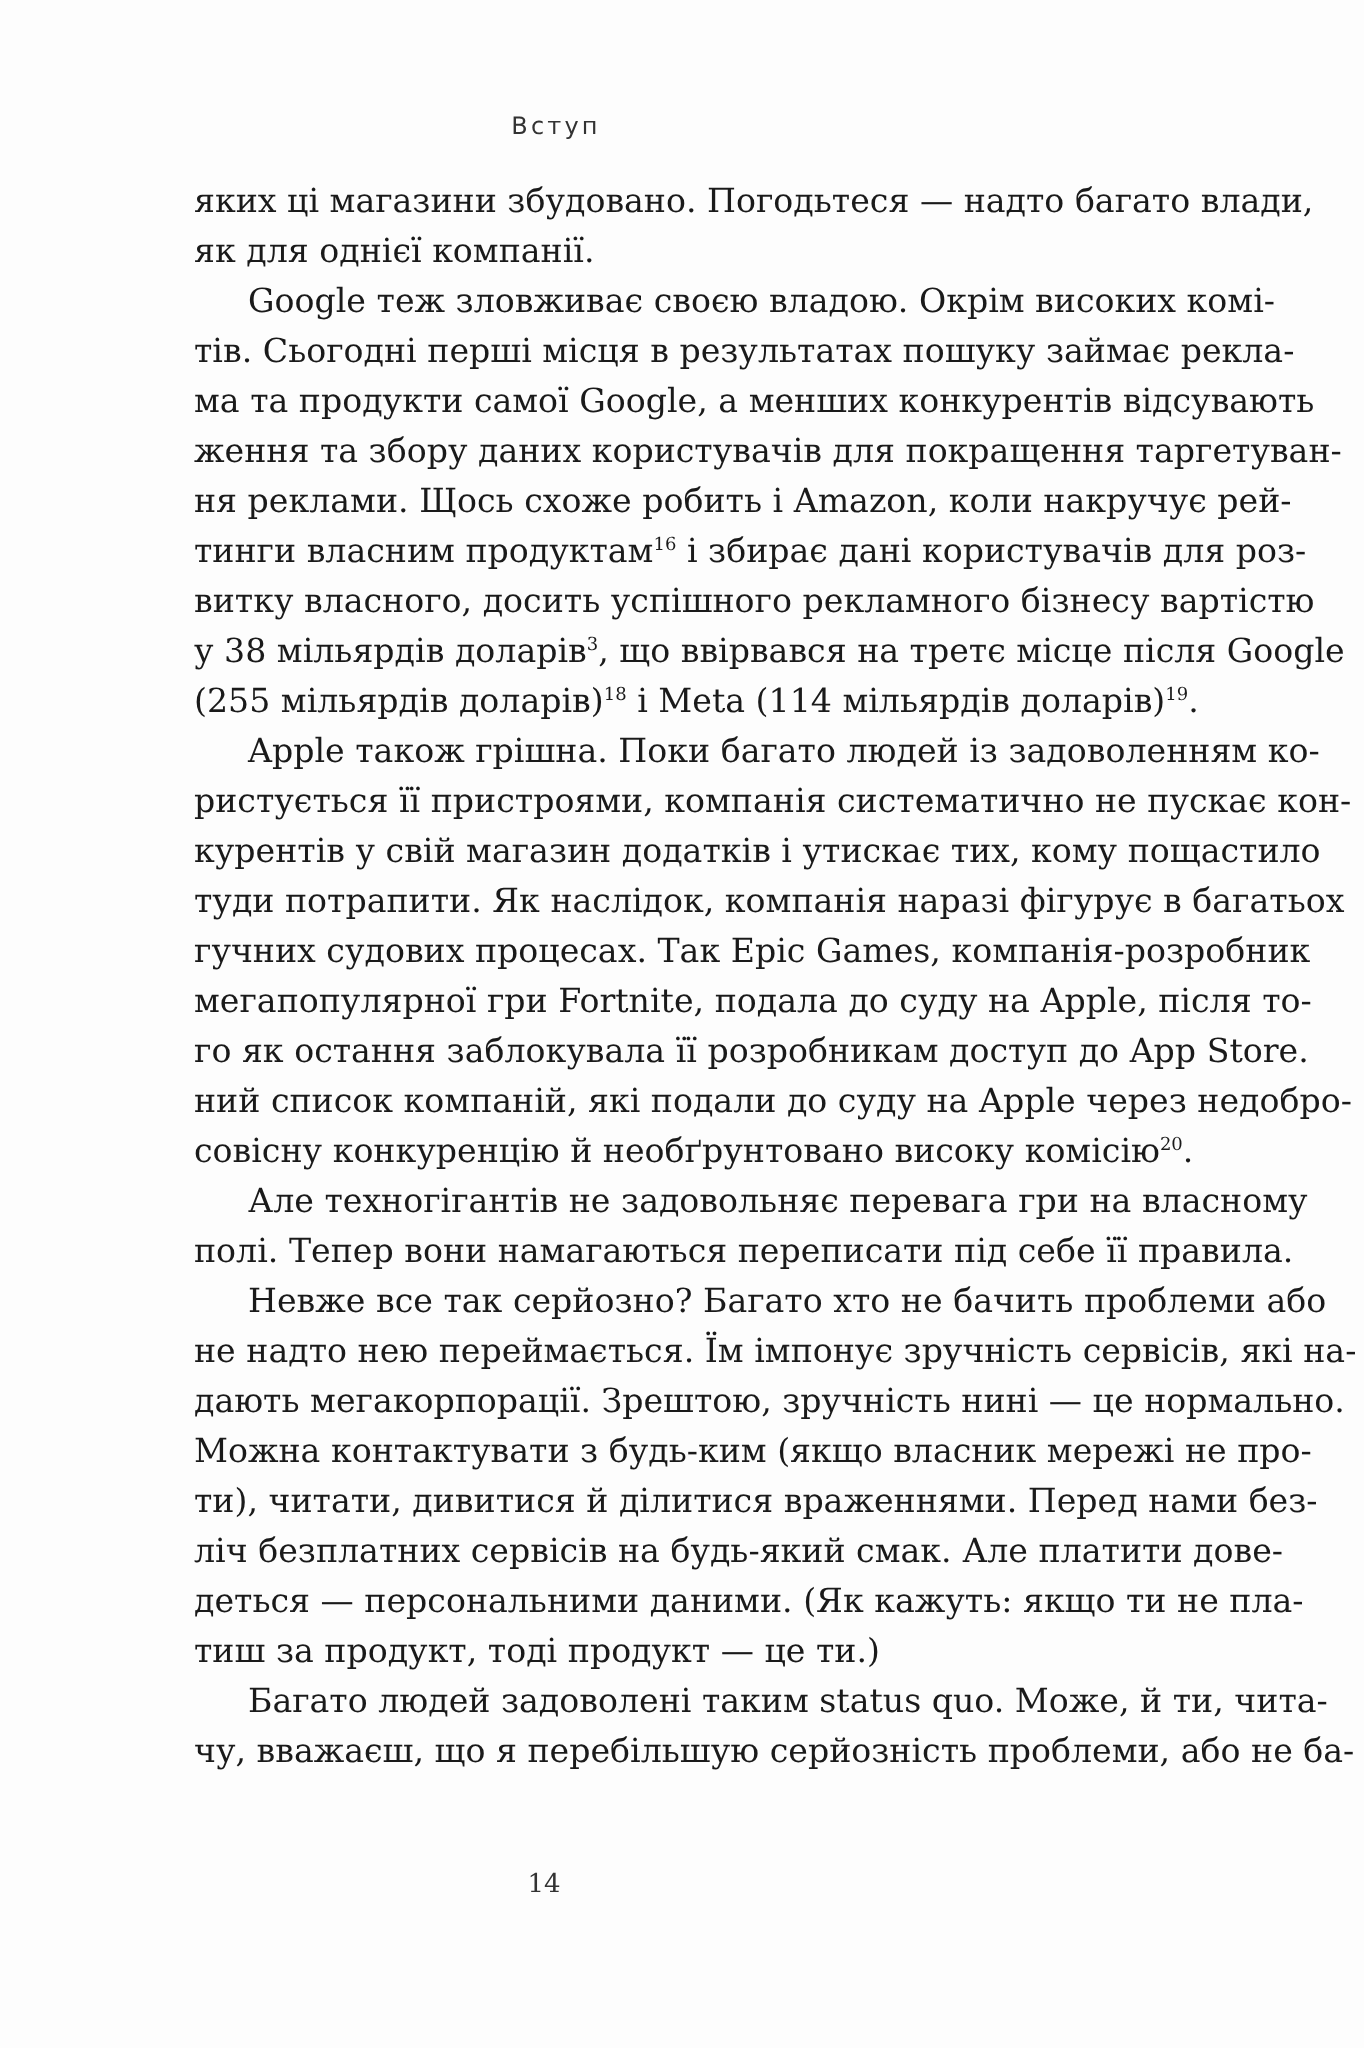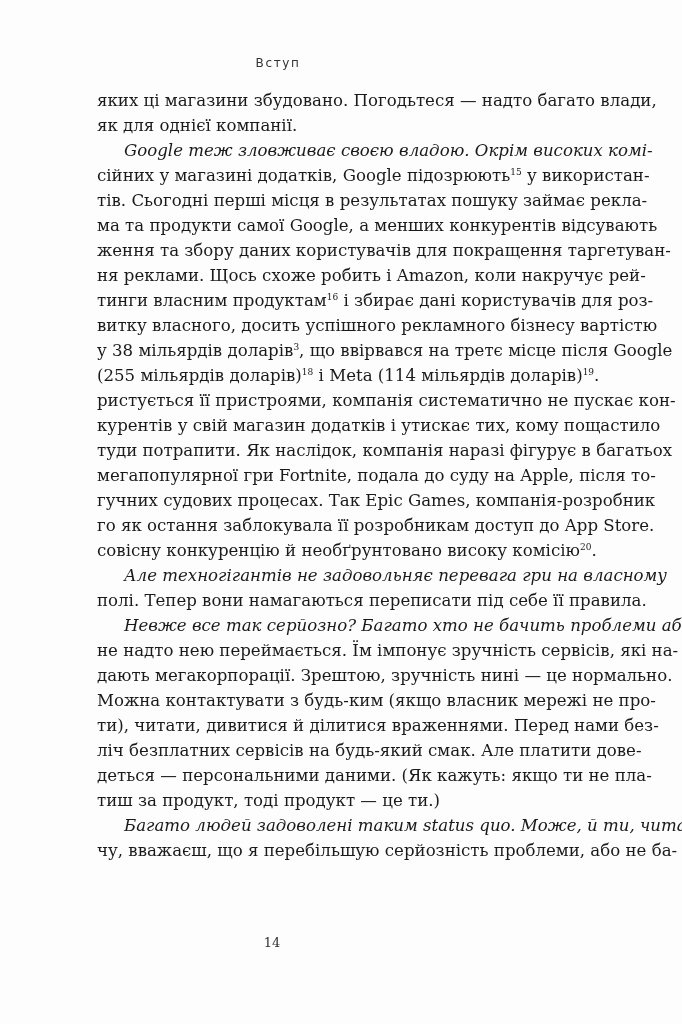--- a/index.html
+++ b/index.html
@@ -8,51 +8,52 @@
   .running-head {
     position: absolute; top: 56px; left: 0; width: 556px; text-align: center;
     font-family: "DejaVu Sans", sans-serif; font-size: 12px; letter-spacing: 1.6px; color: #333;
   }
   .body-text {
     position: absolute; left: 97px; top: 88px; width: 516px;
     font-family: "DejaVu Serif", serif; font-size: 16.6px; line-height: 25px; color: #1a1a1a;
   }
   .line { white-space: nowrap; display: block; text-align: justify; text-align-last: justify; height: 25px; }
   .line.last { text-align-last: left; }
-  .line.indent { padding-left: 27px; font-style: italic; }
+  .line.indent { padding-left: 27px; }
   sup { font-size: 9px; line-height: 0; vertical-align: 6px; }
   .folio {
     position: absolute; top: 935px; left: 0; width: 544px; text-align: center;
     font-family: "DejaVu Serif", serif; font-size: 13px; color: #333;
   }
 </style>
 </head>
 <body>
 
 <div class="page">
   <div class="running-head">Вступ</div>
   <div class="body-text" id="body-text">
       <span class="line"><span>яких ці магазини збудовано. Погодьтеся — надто багато влади,</span></span>
       <span class="line last"><span>як для однієї компанії.</span></span>
       <span class="line indent"><span>Google теж зловживає своєю владою. Окрім високих комі-</span></span>
-      <span class="line"><span>сійних у магазині додатків, Google підозрюють</span><sup>15</sup><span> у використан-</span></span>
       <span class="line"><span>тів. Сьогодні перші місця в результатах пошуку займає рекла-</span></span>
       <span class="line"><span>ма та продукти самої Google, а менших конкурентів відсувають</span></span>
       <span class="line"><span>ження та збору даних користувачів для покращення таргетуван-</span></span>
       <span class="line"><span>ня реклами. Щось схоже робить і Amazon, коли накручує рей-</span></span>
       <span class="line"><span>тинги власним продуктам</span><sup>16</sup><span> і збирає дані користувачів для роз-</span></span>
       <span class="line"><span>витку власного, досить успішного рекламного бізнесу вартістю</span></span>
       <span class="line"><span>у 38 мільярдів доларів</span><sup>3</sup><span>, що ввірвався на третє місце після Google</span></span>
       <span class="line last"><span>(255 мільярдів доларів)</span><sup>18</sup><span> і Meta (114 мільярдів доларів)</span><sup>19</sup><span>.</span></span>
+      <span class="line indent"><span>Apple також грішна. Поки багато людей із задоволенням ко-</span></span>
       <span class="line"><span>ристується її пристроями, компанія систематично не пускає кон-</span></span>
       <span class="line"><span>курентів у свій магазин додатків і утискає тих, кому пощастило</span></span>
       <span class="line"><span>туди потрапити. Як наслідок, компанія наразі фігурує в багатьох</span></span>
+      <span class="line"><span>гучних судових процесах. Так Epic Games, компанія-розробник</span></span>
       <span class="line"><span>мегапопулярної гри Fortnite, подала до суду на Apple, після то-</span></span>
-      <span class="line"><span>гучних судових процесах. Так Epic Games, компанія-розробник</span></span>
       <span class="line"><span>го як остання заблокувала її розробникам доступ до App Store.</span></span>
+      <span class="line"><span>ний список компаній, які подали до суду на Apple через недобро-</span></span>
       <span class="line last"><span>совісну конкуренцію й необґрунтовано високу комісію</span><sup>20</sup><span>.</span></span>
       <span class="line indent"><span>Але техногігантів не задовольняє перевага гри на власному</span></span>
       <span class="line last"><span>полі. Тепер вони намагаються переписати під себе її правила.</span></span>
       <span class="line indent"><span>Невже все так серйозно? Багато хто не бачить проблеми або</span></span>
       <span class="line"><span>не надто нею переймається. Їм імпонує зручність сервісів, які на-</span></span>
       <span class="line"><span>дають мегакорпорації. Зрештою, зручність нині — це нормально.</span></span>
       <span class="line"><span>Можна контактувати з будь-ким (якщо власник мережі не про-</span></span>
       <span class="line"><span>ти), читати, дивитися й ділитися враженнями. Перед нами без-</span></span>
       <span class="line"><span>ліч безплатних сервісів на будь-який смак. Але платити дове-</span></span>
       <span class="line"><span>деться — персональними даними. (Як кажуть: якщо ти не пла-</span></span>

